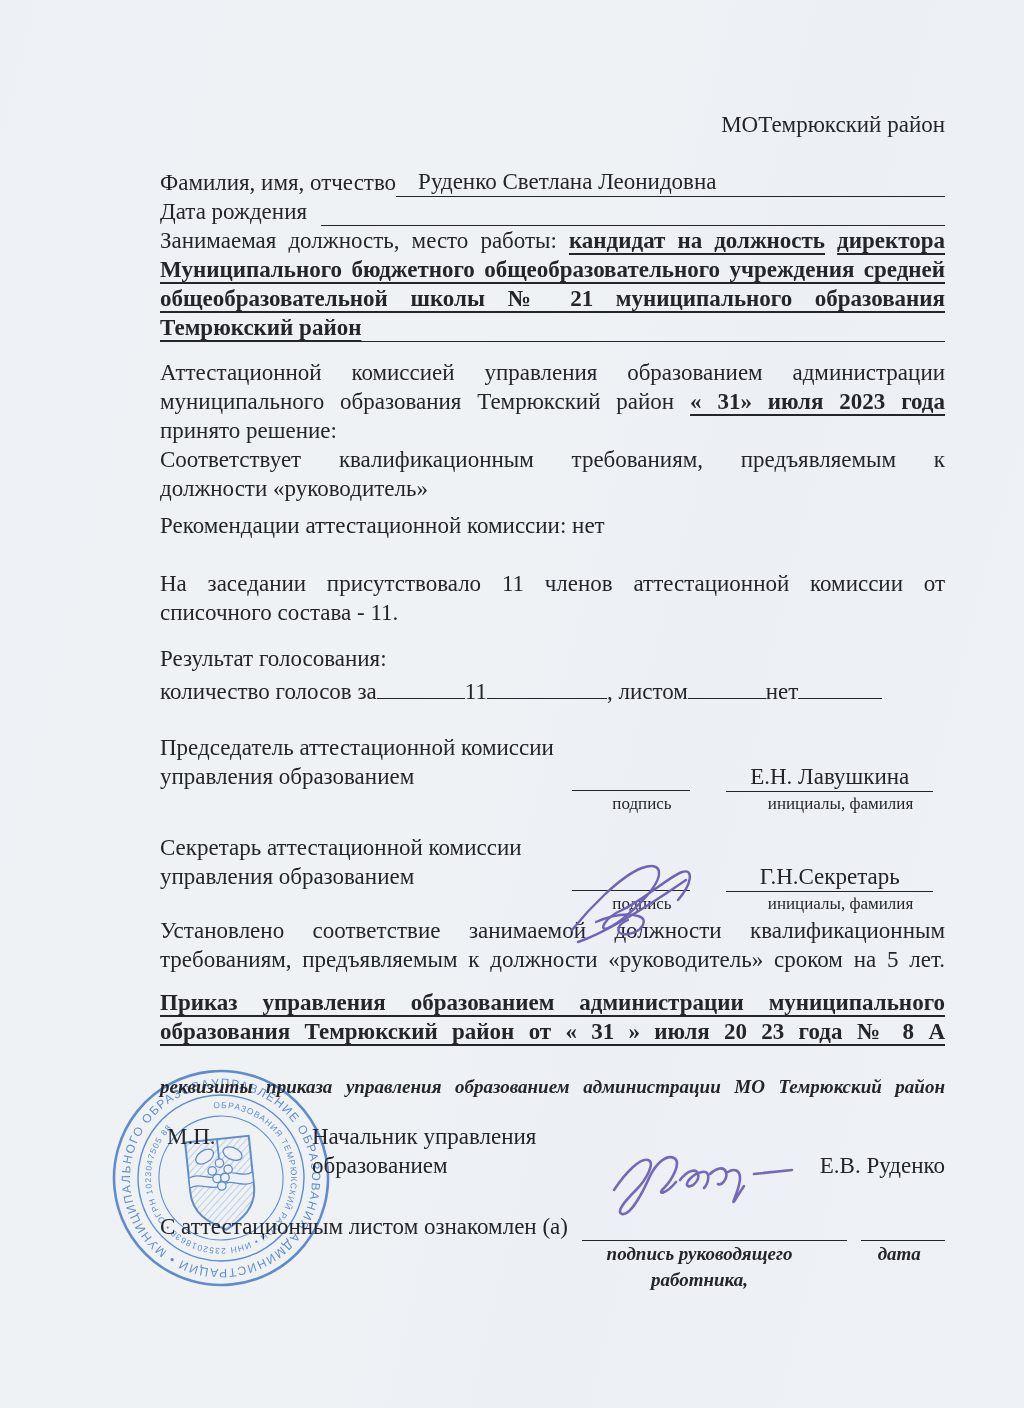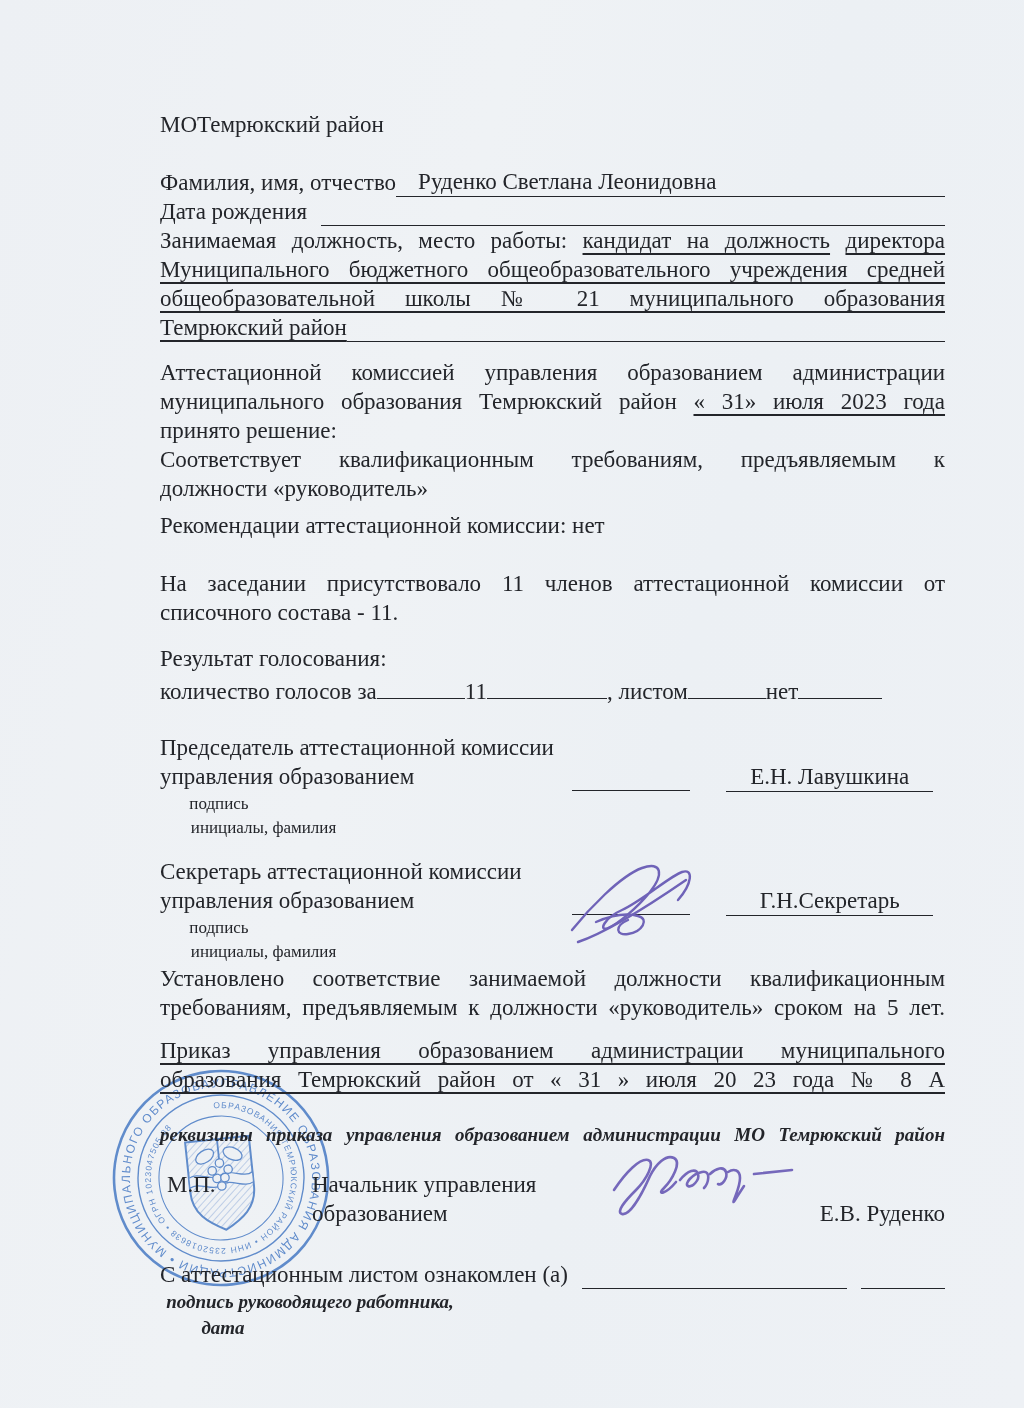--- a/index.html
+++ b/index.html
@@ -15,29 +15,29 @@
     color:#23252a;
     overflow:hidden;
   }
   .content {
     position:relative; z-index:2;
     padding:110px 79px 0 160px;
     font-size:23px;
   }
   .line { line-height:29px; min-height:29px; }
   .just { text-align:justify; text-align-last:justify; }
-  .hdr { display:flex; justify-content:flex-start; }
+  .hdr { display:flex; justify-content:flex-end; }
   .title { text-align:center; font-weight:bold; font-size:24px; letter-spacing:.5px; margin-top:25px; line-height:30px; }
-  .u { text-decoration:underline; text-underline-offset:5px; text-decoration-thickness:1.8px; }
+  .u { text-decoration:underline; text-underline-offset:5px; text-decoration-thickness:1.8px;font-weight:bold; }
   .flexline { display:flex; align-items:flex-end; }
   .bline { border-bottom:1.8px solid #23252a; }
   .fill { flex:1 1 auto; border-bottom:1.8px solid #23252a; height:29px; }
   .blank { display:inline-block; border-bottom:1.8px solid #23252a; height:26px; vertical-align:baseline; }
   .valcell { flex:1 1 auto; border-bottom:1.8px solid #23252a; padding-left:22px; }
-  .caps { display:flex; font-size:17px; line-height:24px;flex-direction:column; }
+  .caps { display:flex; font-size:17px; line-height:24px; }
   .caps .c { text-align:center; }
   .it { font-style:italic; font-weight:600; font-size:19px; line-height:26px; }
   .sigrow { display:flex; align-items:flex-start; position:relative; }
   .signline { width:118px; border-bottom:1.8px solid #23252a; height:29px; margin-left:158px; }
   .namecell { width:207px; margin-left:36px; border-bottom:1.8px solid #23252a; text-align:center; }
   .stamp { position:absolute; left:106px; top:1063px; z-index:1; opacity:.88; transform:rotate(-6deg); }
   .sig { position:absolute; z-index:3; }
   .footerrow { display:flex; align-items:flex-start; position:relative; }
   .small-gap { display:inline-block; width:14px; }
 </style>

